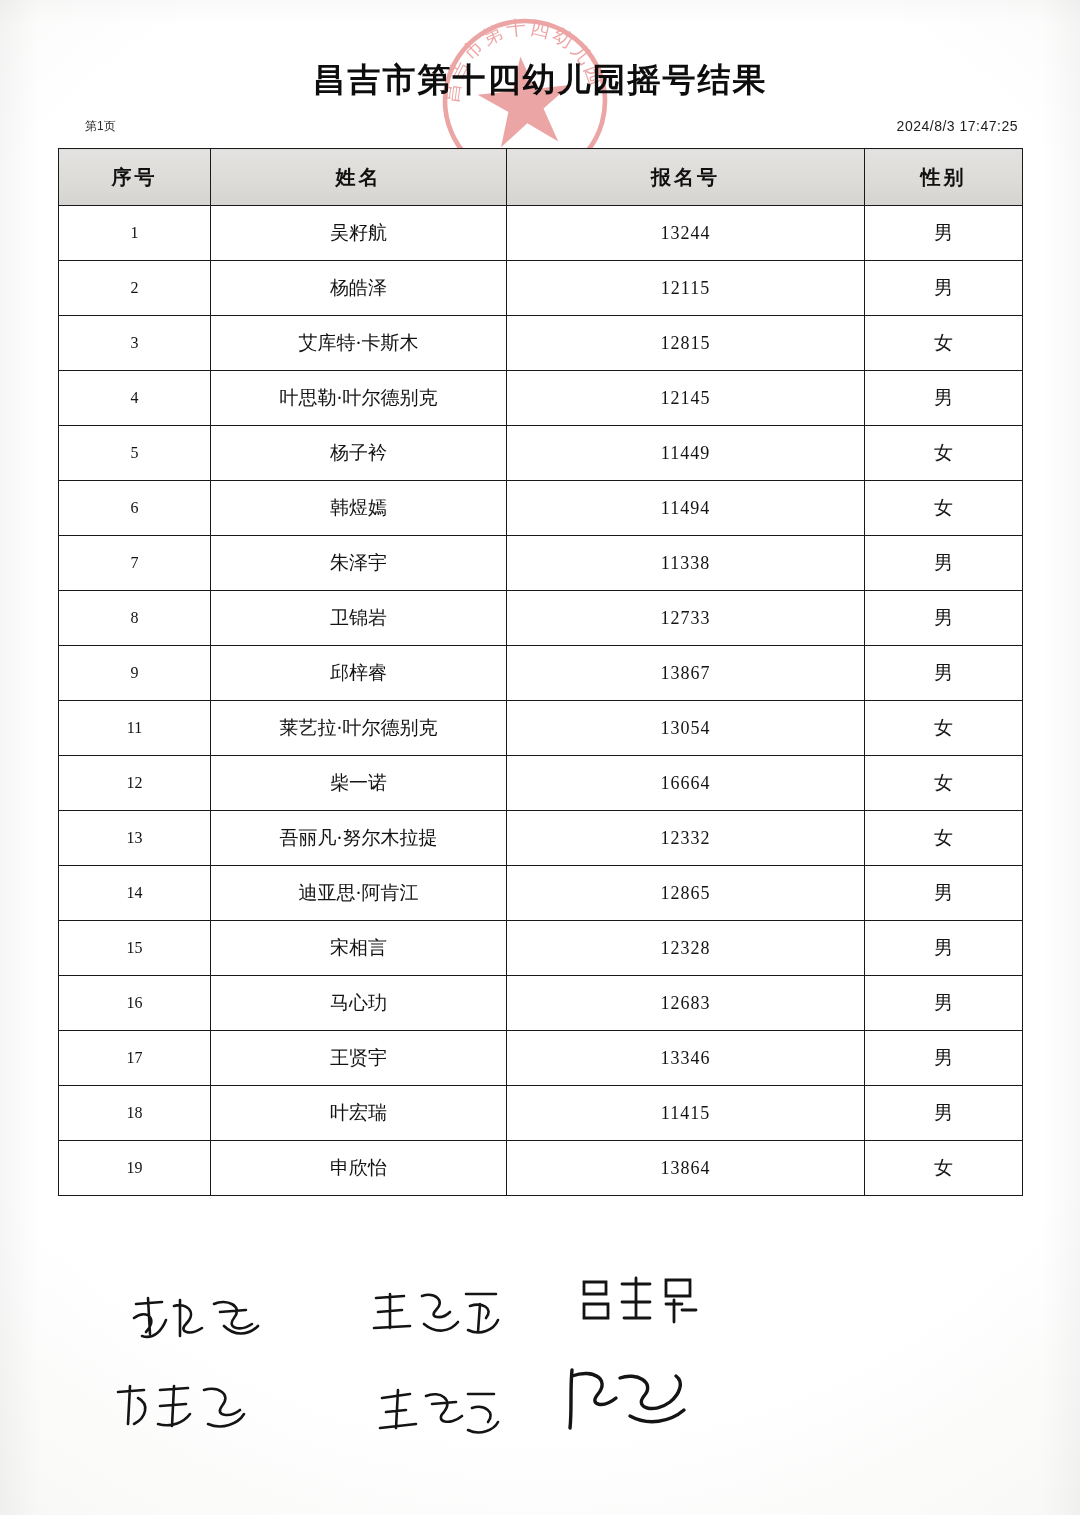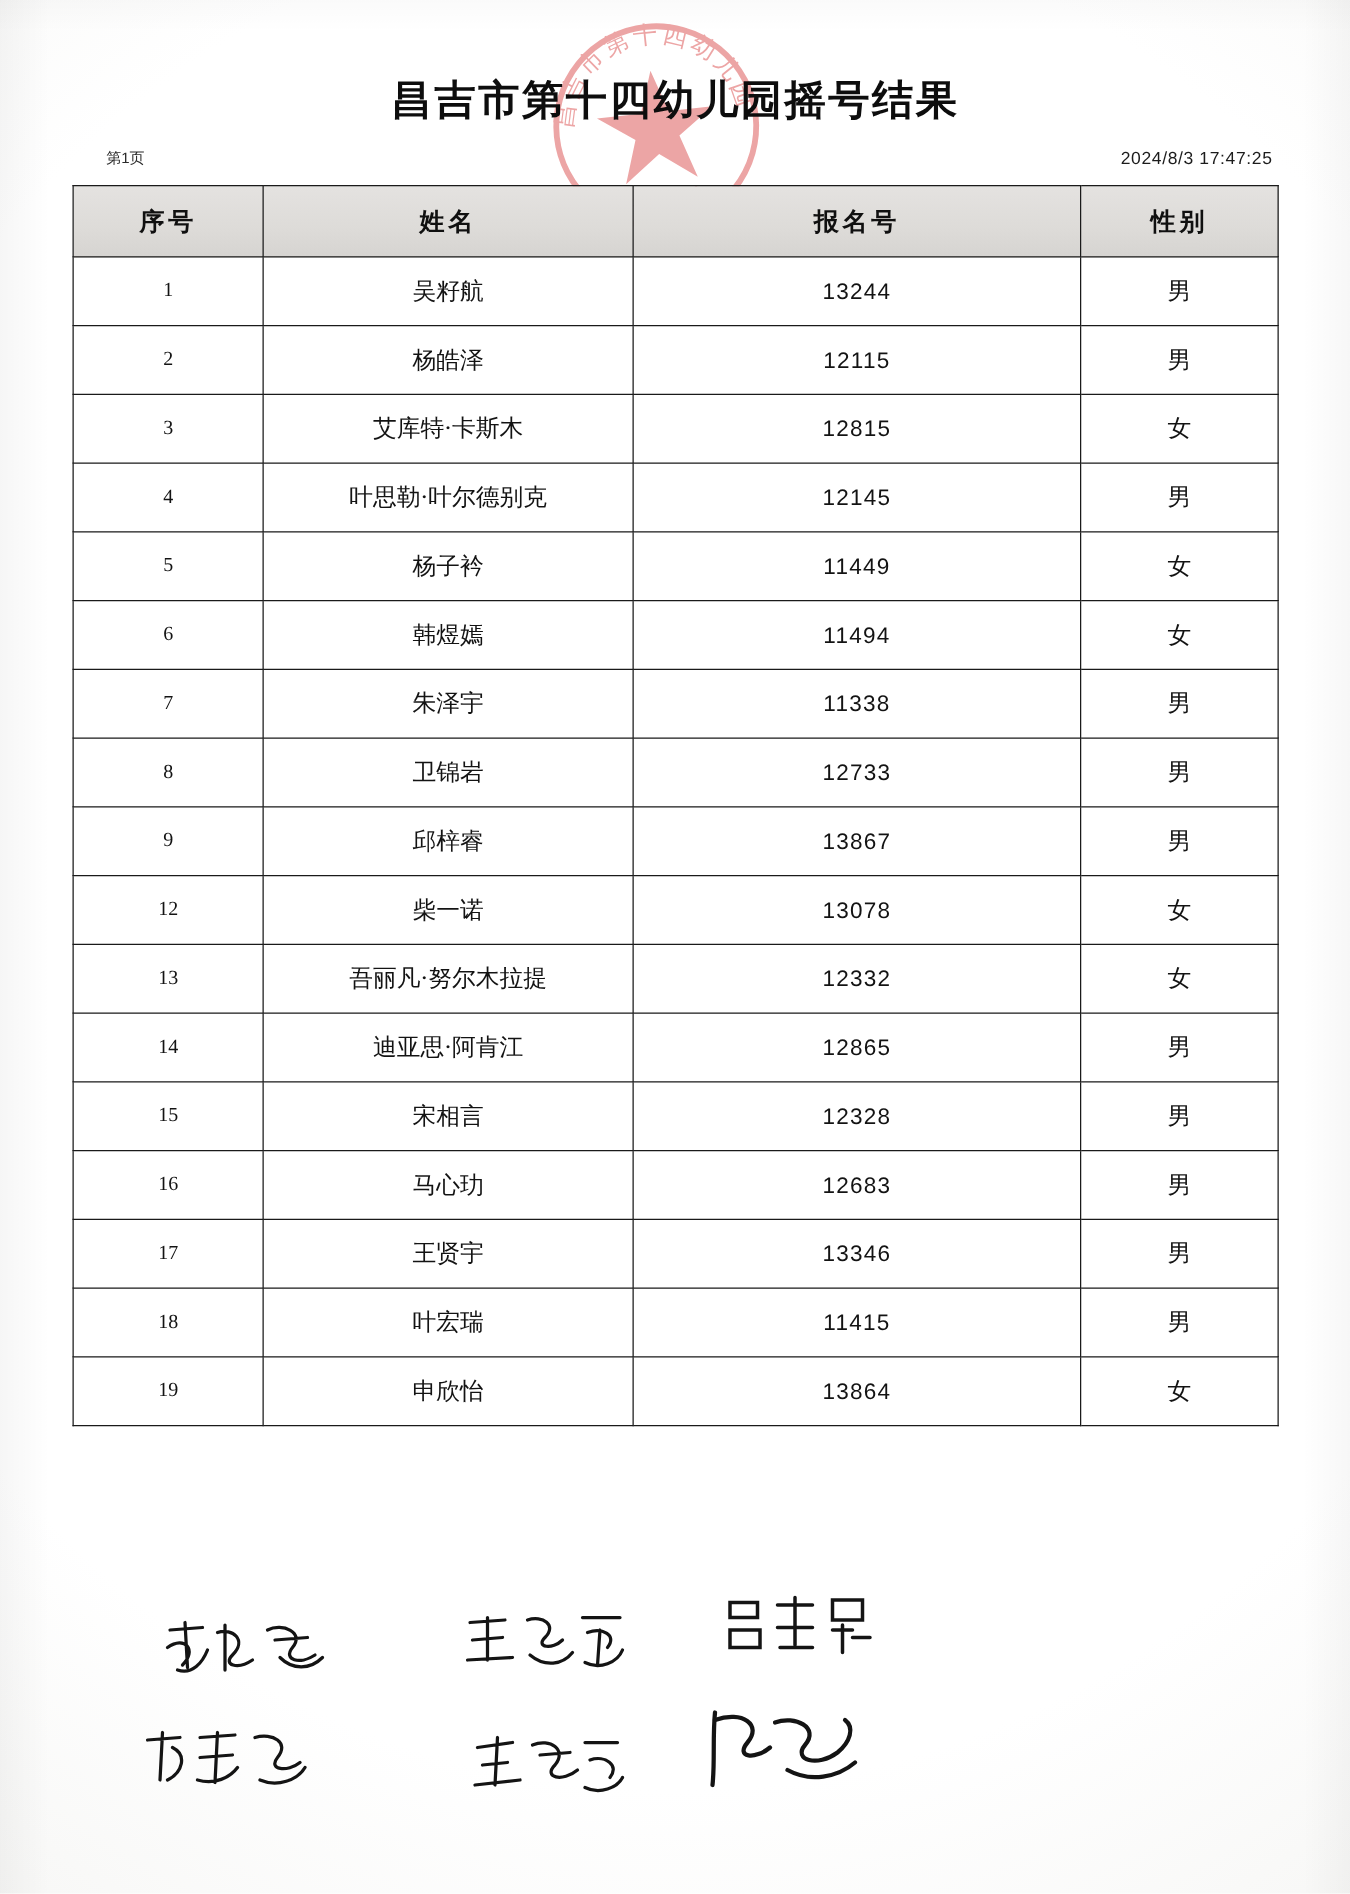--- a/index.html
+++ b/index.html
@@ -103,21 +103,21 @@
     font-size: 19px;
     color: #131313;
   }
   table.result-table tbody td.col-idx {
     font-size: 16px;
     font-family: "Liberation Serif", serif;
   }
   table.result-table tbody td.col-reg {
     font-size: 18px;
     letter-spacing: 1px;
-    font-family: Liberation Sans, sans-serif;
+    font-family: Liberation Serif, serif;
   }
   .col-w-idx { width: 152px; }
   .col-w-name { width: 296px; }
   .col-w-reg { width: 358px; }
   .col-w-sex { width: 158px; }
 
   
   .signatures {
     position: absolute;
     left: 0;
@@ -228,23 +228,29 @@
         <td class="col-reg">12733</td>
         <td>男</td>
       </tr>
       <tr>
         <td class="col-idx">9</td>
         <td>邱梓睿</td>
         <td class="col-reg">13867</td>
         <td>男</td>
       </tr>
       <tr>
+        <td class="col-idx">11</td>
+        <td>莱艺拉·叶尔德别克</td>
+        <td class="col-reg">13054</td>
+        <td>女</td>
+      </tr>
+      <tr>
         <td class="col-idx">12</td>
         <td>柴一诺</td>
-        <td class="col-reg">13078</td>
+        <td class="col-reg">16664</td>
         <td>女</td>
       </tr>
       <tr>
         <td class="col-idx">13</td>
         <td>吾丽凡·努尔木拉提</td>
         <td class="col-reg">12332</td>
         <td>女</td>
       </tr>
       <tr>
         <td class="col-idx">14</td>

